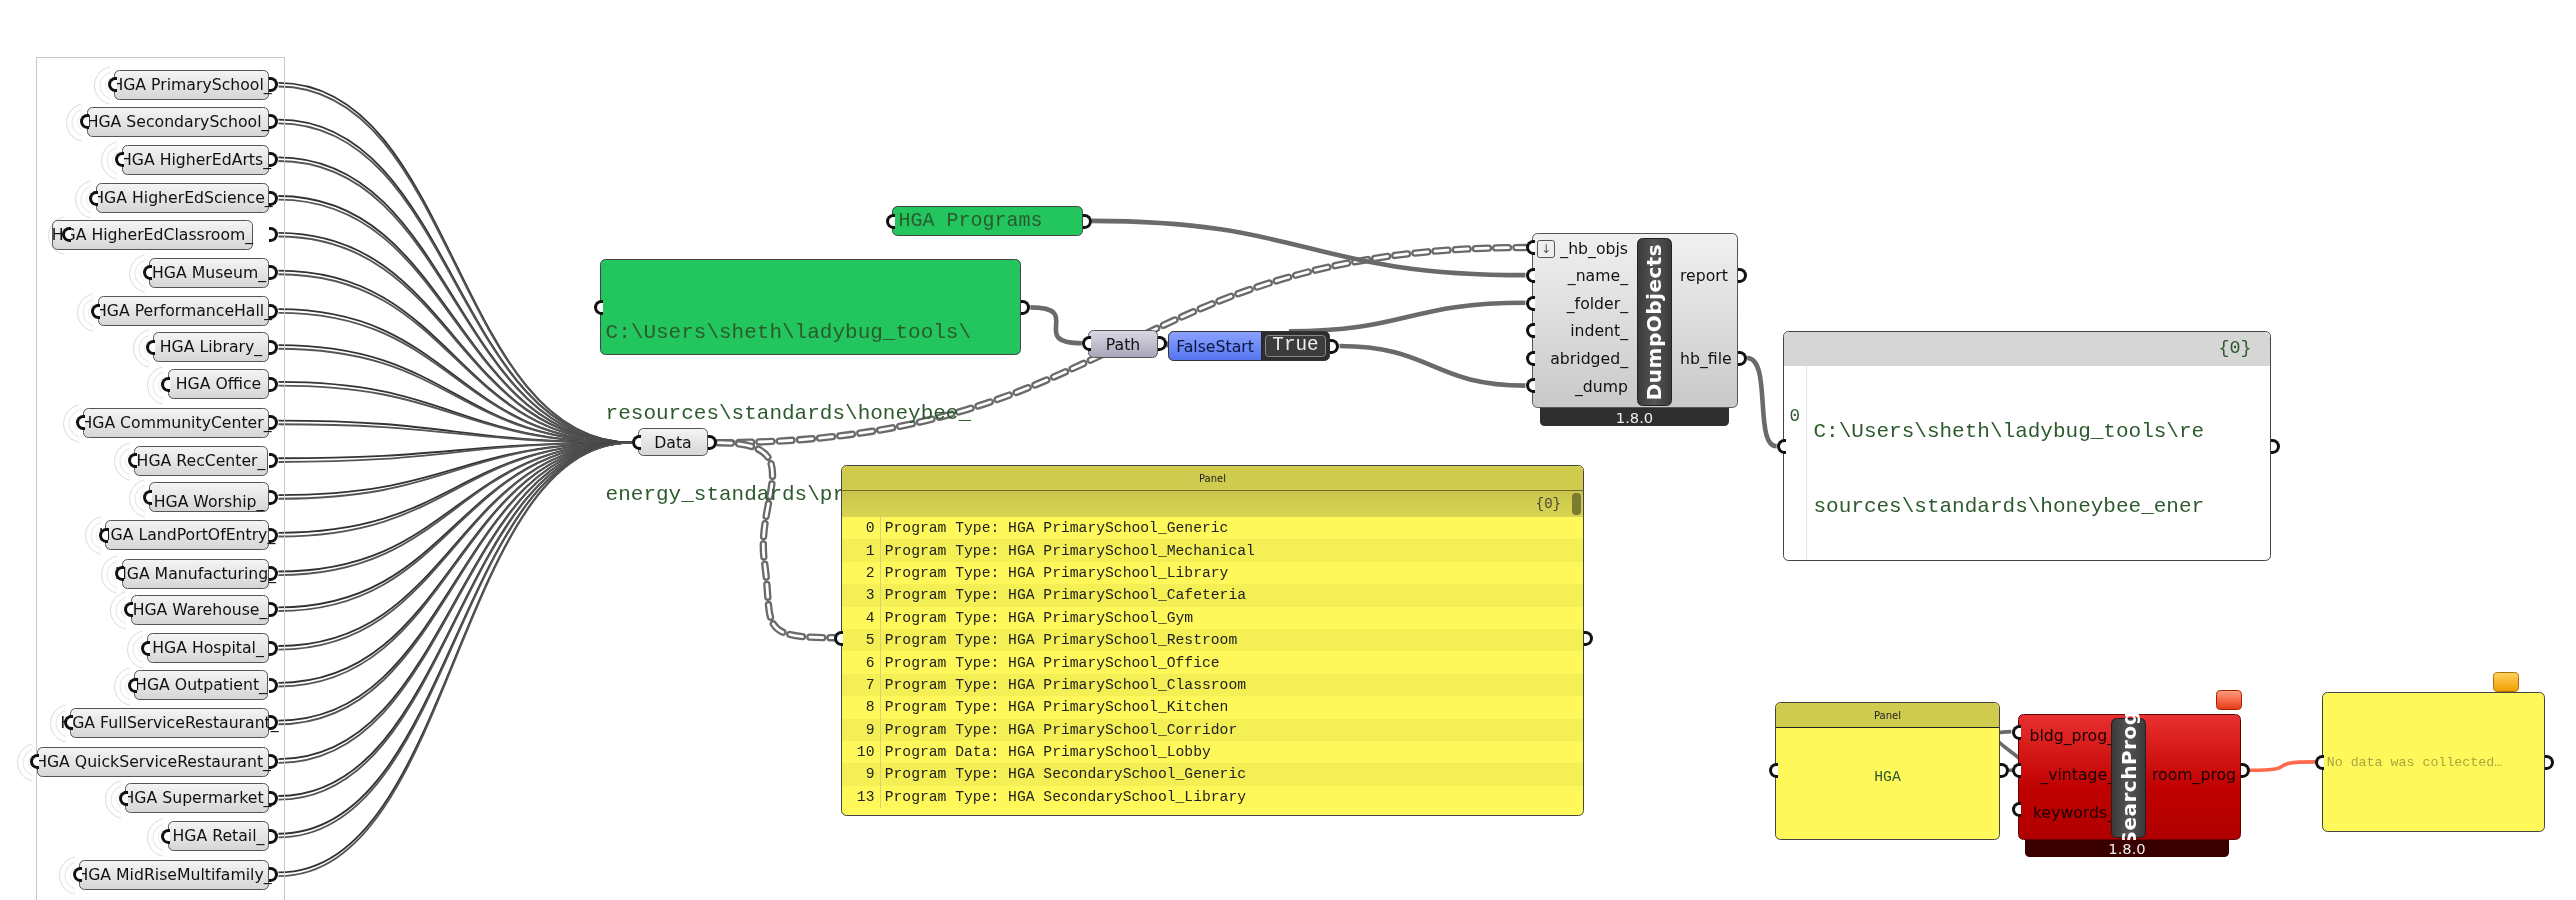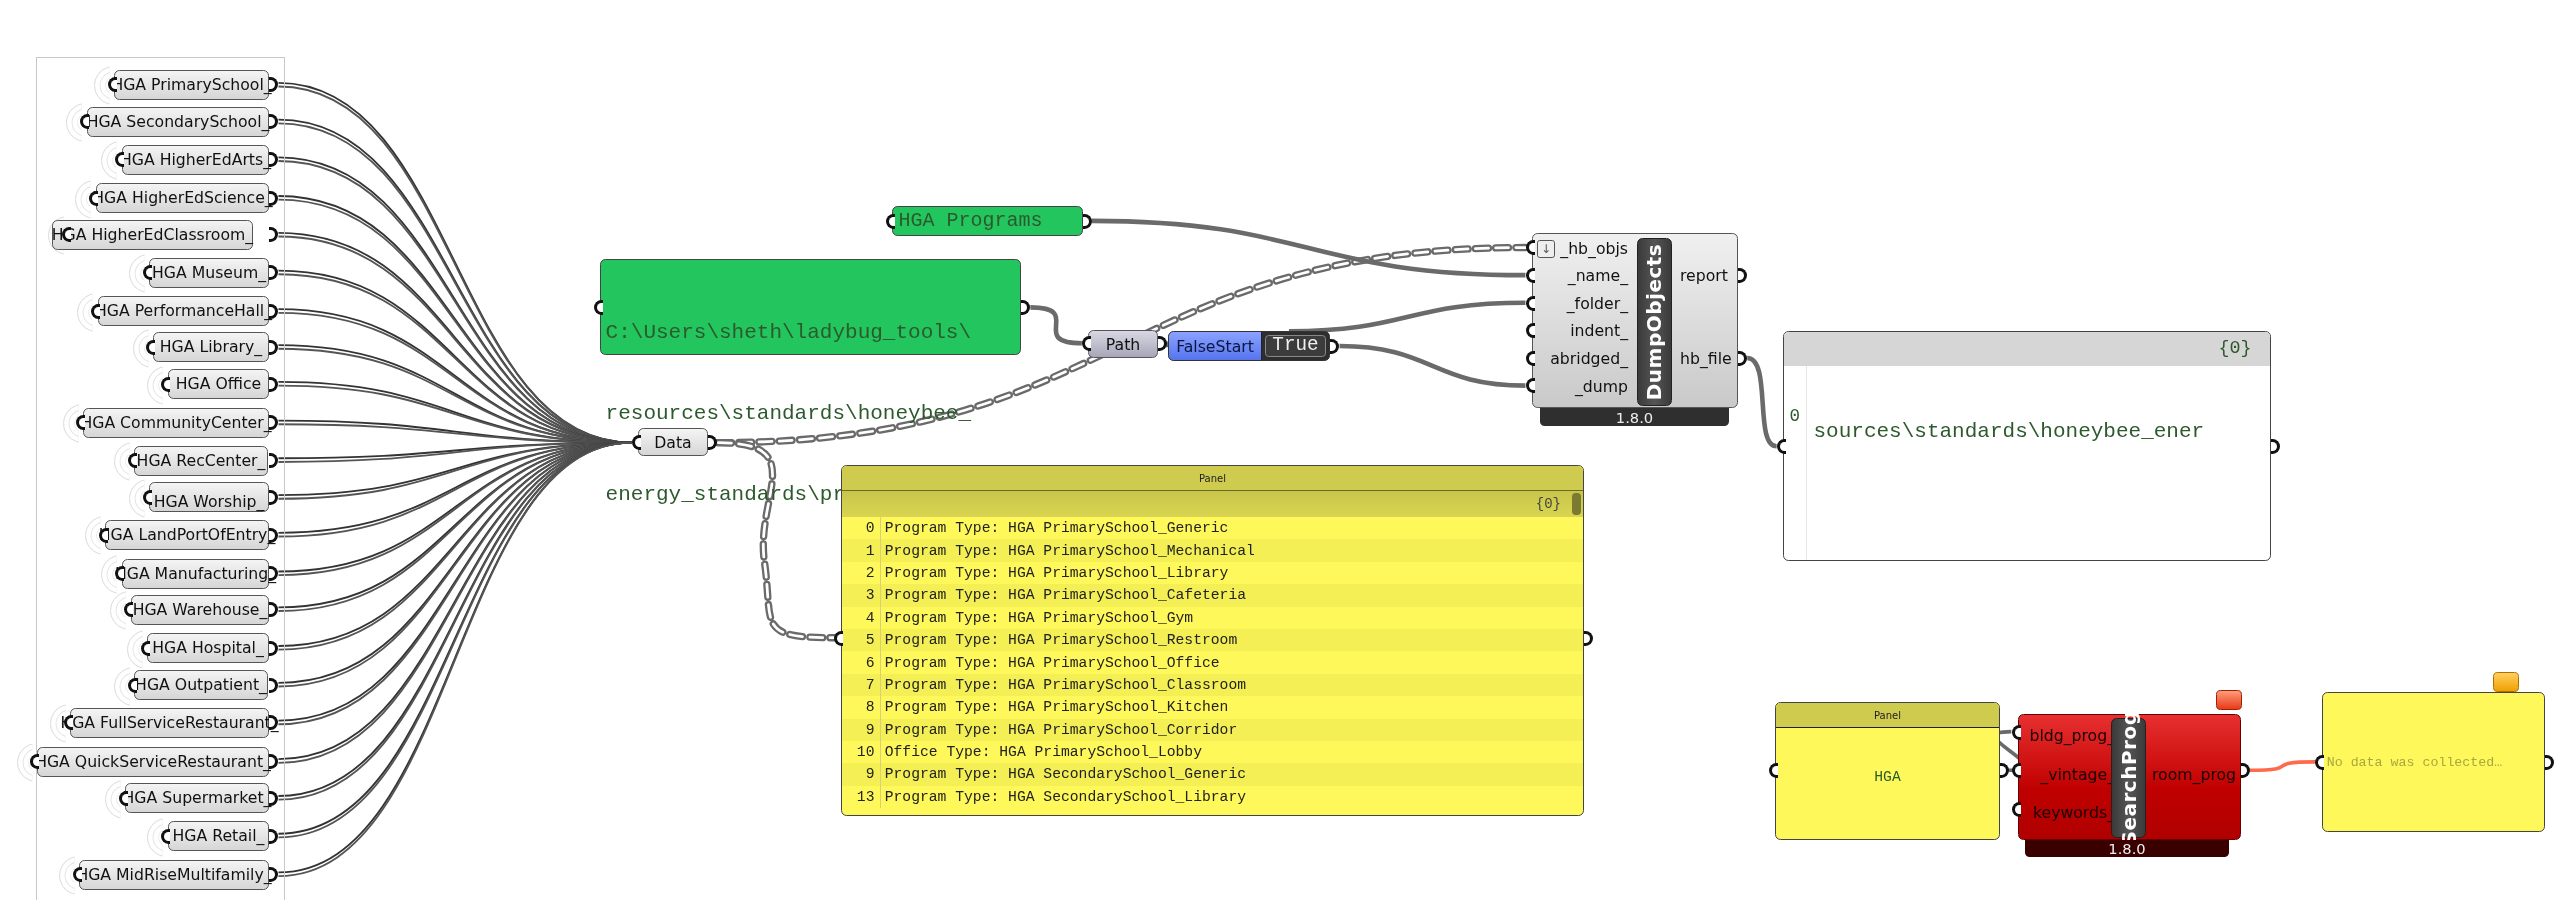--- a/index.html
+++ b/index.html
@@ -289,20 +289,21 @@
 <div class="grip r" style="left:1738px;top:268px;"></div>
 <div class="grip r" style="left:1738px;top:351px;"></div>
 
 <div class="abs" style="left:1783px;top:331px;width:488px;height:230px;border:1.4px solid #444;border-radius:5.5px;background:#fff;overflow:hidden;">
   <div style="height:34px;background:#d6d6d6;position:relative;">
     <span style="position:absolute;right:18.4px;top:5.5px;font-family:'Liberation Mono',monospace;font-size:18.4px;color:#2d5a2d;">{0}</span>
   </div>
   <div style="position:absolute;left:22px;top:34px;bottom:0;width:0.9px;background:#e6e6e6;"></div>
   <span style="position:absolute;left:5.5px;top:74px;font-family:'Liberation Mono',monospace;font-size:17.5px;color:#2d5a2d;">0</span>
   <div style="position:absolute;left:29.5px;top:37px;font-family:'Liberation Mono',monospace;font-size:21px;line-height:25px;color:#2d5a2d;white-space:pre;">
+    <div>C:\Users\sheth\ladybug_tools\re</div>
     <div>sources\standards\honeybee_ener</div>
     
     
   </div>
 </div>
 <div class="grip l" style="left:1777px;top:439px;"></div>
 <div class="grip r" style="left:2271px;top:439px;"></div>
 
 <div class="abs ypanel" style="left:841px;top:465px;width:743px;height:351px;">
   <div class="hdr">Panel</div>
@@ -346,21 +347,21 @@
       <div class="row">
         <span class="idx">8</span>
         <span class="val">Program Type: HGA PrimarySchool_Kitchen</span>
       </div>
       <div class="row">
         <span class="idx">9</span>
         <span class="val">Program Type: HGA PrimarySchool_Corridor</span>
       </div>
       <div class="row">
         <span class="idx">10</span>
-        <span class="val">Office Type: HGA PrimarySchool_Lobby</span>
+        <span class="val">Program Data: HGA PrimarySchool_Lobby</span>
       </div>
       <div class="row">
         <span class="idx">9</span>
         <span class="val">Program Type: HGA SecondarySchool_Generic</span>
       </div>
       <div class="row">
         <span class="idx">13</span>
         <span class="val">Program Type: HGA SecondarySchool_Library</span>
       </div>
     </div>

